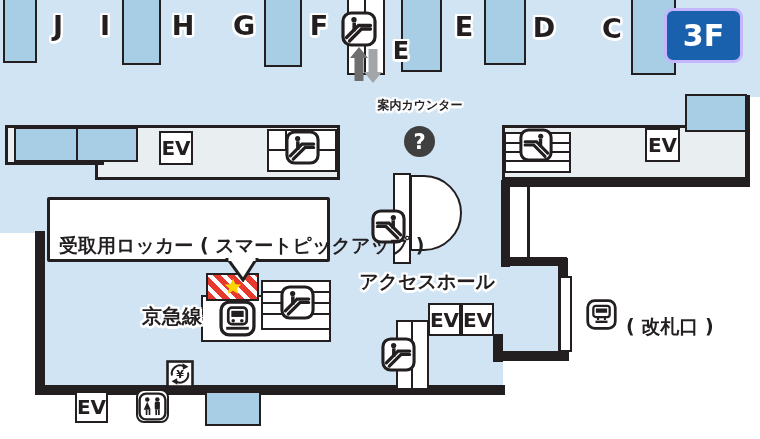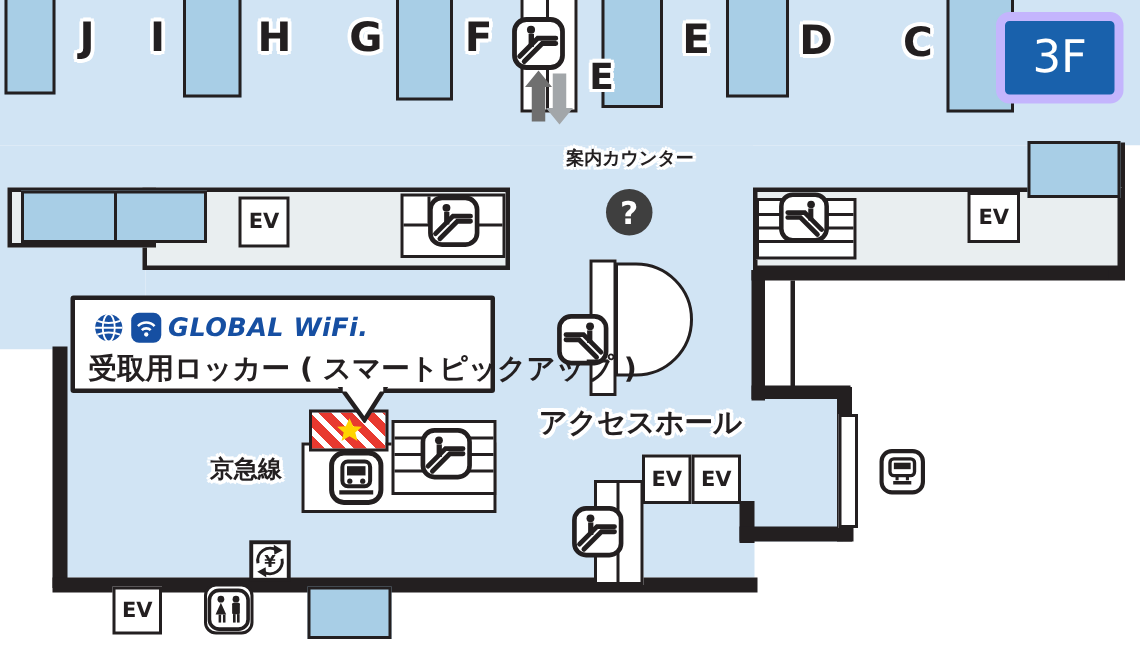--- a/index.html
+++ b/index.html
@@ -10,27 +10,27 @@
   .white{background:#fff;}
   .wall{background:#231f20;}
   .band{background:#e9eef0;border:3px solid #231f20;}
   .accent{background:#a8cee6;border:2.5px solid #231f20;}
   .box{background:#fff;border:2.5px solid #231f20;}
   .jp{font-weight:bold;color:#231f20;}
   .outline{text-shadow:-2px -2px 0 #fff,2px -2px 0 #fff,-2px 2px 0 #fff,2px 2px 0 #fff,
            0 -2.5px 0 #fff,0 2.5px 0 #fff,-2.5px 0 0 #fff,2.5px 0 0 #fff;}
   .letter{font-size:27px;font-weight:bold;color:#231f20;width:30px;text-align:center;}
   .evbox{display:flex;align-items:center;justify-content:center;font-weight:bold;
-         font-size:14px;color:#231f20;}
+         font-size:20px;color:#231f20;}
   .center{display:flex;align-items:center;justify-content:center;}
   .hline{position:absolute;left:0;width:100%;height:2.2px;background:#231f20;}
   .vline{position:absolute;top:0;height:100%;width:2.2px;background:#231f20;}
   .mirror{transform:scaleX(-1);}
-  .badge{background:#1961ac;border:6px solid #c4b5fd;border-radius:9px;color:#fff;
-         font-weight:normal;font-size:30px;display:flex;align-items:center;justify-content:center;}
+  .badge{background:#1961ac;border:3px solid #c4b5fd;border-radius:9px;color:#fff;
+         font-weight:bold;font-size:30px;display:flex;align-items:center;justify-content:center;}
   .marker{background:repeating-linear-gradient(45deg,#e8392f 0,#e8392f 6px,#ffffff 6px,#ffffff 10px);
           border:2.5px solid #231f20;display:flex;align-items:center;justify-content:center;}
   .callout{background:#fff;border:3px solid #231f20;border-radius:2px;}
   .brand-row{position:absolute;left:12px;top:8px;display:flex;align-items:center;gap:4px;}
   .brand-text{font-style:italic;font-weight:bold;font-size:17px;color:#164fa2;letter-spacing:.3px;}
   .desc-text{position:absolute;left:9px;top:33px;font-weight:bold;font-size:19px;color:#231f20;
              letter-spacing:0px;white-space:nowrap;}
   .qmark{background:#3f3f3f;border-radius:50%;color:#fff;font-weight:bold;font-size:21px;
          display:flex;align-items:center;justify-content:center;}
   .rounded8{border-radius:8px;}
@@ -198,61 +198,53 @@
     <div class="hline" style="top:9px;"></div>
     <div class="hline" style="top:20px;"></div>
     <div class="hline" style="top:31px;"></div>
   </div>
   <svg class="abs" style="left:280px;top:285px;" width="35" height="35">
       <use href="#esc"></use>
     </svg>
   <svg class="abs" style="left:219px;top:300px;" width="37" height="37">
       <use href="#train"></use>
     </svg>
-  <div class="abs jp outline" style="left:140px;top:303px;width:62px;font-size:16px;text-align:left;">京急線</div>
+  <div class="abs jp outline" style="left:140px;top:303px;width:62px;font-size:20px;text-align:right;">京急線</div>
   <div class="abs marker" style="left:206px;top:273px;width:49px;height:24px;">
     <svg width="22" height="22">
         <use href="#star"></use>
       </svg>
   </div>
 
   <div class="abs box" style="left:396px;top:320px;width:29px;height:66px;">
     <div class="vline" style="left:13px;"></div>
   </div>
   <svg class="abs" style="left:381px;top:337px;" width="35" height="35">
       <use href="#esc"></use>
     </svg>
   <div class="abs box evbox" style="left:428px;top:303px;width:29px;height:29px;">EV</div>
   <div class="abs box evbox" style="left:461px;top:303px;width:29px;height:29px;">EV</div>
 
   <svg class="abs" style="left:586px;top:299px;" width="31" height="31">
       <use href="#mono"></use>
     </svg>
+  <div class="abs jp" style="left:626px;top:314px;font-size:19px;">( 改札口 )</div>
 
   <svg class="abs" style="left:166px;top:360px;" width="28" height="28">
       <use href="#yen"></use>
     </svg>
   <div class="abs box evbox" style="left:75px;top:391px;width:29px;height:28px;">EV</div>
   <div class="abs box rounded8 center" style="left:136px;top:389px;width:29px;height:30px;">
     <svg width="33" height="33">
         <use href="#wc"></use>
       </svg>
   </div>
   <div class="abs accent" style="left:205px;top:391px;width:52px;height:31px;"></div>
 
   <div class="abs callout" style="left:47px;top:197px;width:277px;height:59px;">
-    <div class="brand-row">
-      <svg width="21" height="21">
-          <use href="#globe"></use>
-        </svg>
-      <svg width="21" height="21">
-          <use href="#wifi"></use>
-        </svg>
-      <span class="brand-text">GLOBAL WiFi.</span>
-    </div>
     <div class="desc-text">受取用ロッカー ( スマートピックアップ )</div>
   </div>
   <svg class="abs" style="left:222px;top:258px;" width="40" height="24" viewBox="0 0 40 24">
     <polygon points="5,0 35,0 21,22" fill="#fff" stroke="#231f20" stroke-width="3"></polygon>
     <rect x="6.5" y="-1" width="27" height="4" fill="#fff"></rect>
   </svg>
 
 </div>
 
 </body></html>

